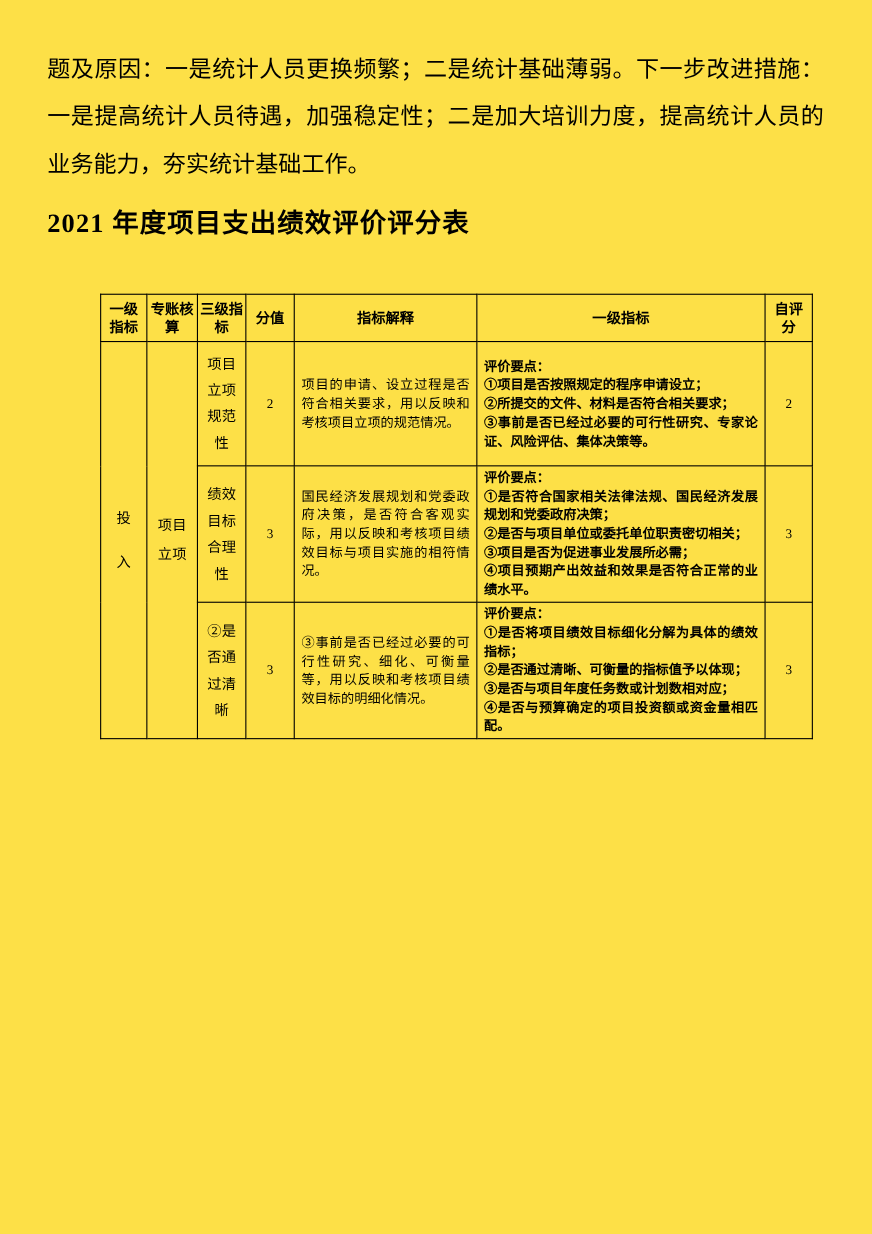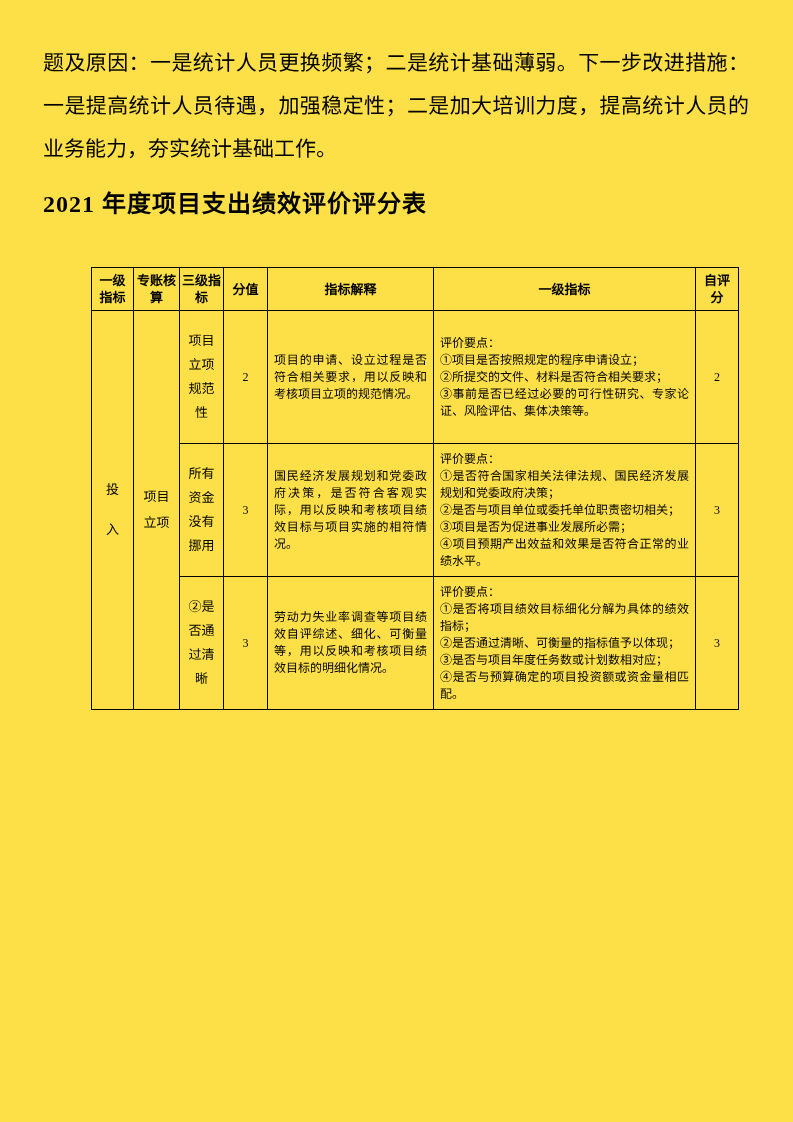--- a/index.html
+++ b/index.html
@@ -57,33 +57,33 @@
     line-height: 17px;
     text-align: center;
     padding: 4px 2px;
   }
   .row-head { height: 40px; }
   .row-1 { height: 84px; }
   .row-2 { height: 107px; }
   .row-3 { height: 112px; }
   .cell-center { text-align: center; }
   .cell-justify { text-align: justify; margin-left: 44px; }
-  .cell-desc { text-align: justify; white-space: pre-line; vertical-align: middle; }
+  .cell-desc { text-align: justify; white-space: pre-line; vertical-align: middle; font-weight: bold; }
   .stack-1 {
     width: 1em; margin: 0 auto;
     word-break: break-all; line-height: 40px;
     text-align: center; font-size: 13px;
   }
   .stack-2 {
     width: 2em; margin: 0 auto;
     word-break: break-all; line-height: 26px;
     text-align: center; font-size: 13px;
   }
   .stack-3 {
-    width: 2em; margin: 16px auto;
+    width: 2em; margin: 6px auto;
     word-break: break-all; line-height: 24px;
     text-align: center; font-size: 13px;
   }
   .cell-expl { line-height: 19px; }
 </style>
 </head>
 <body>
 
 <div class="page">
 
@@ -128,37 +128,37 @@
         <td class="cell-center">2</td>
         <td class="cell-justify cell-expl">项目的申请、设立过程是否符合相关要求，用以反映和考核项目立项的规范情况。</td>
         <td class="cell-desc">评价要点：
 ①项目是否按照规定的程序申请设立；
 ②所提交的文件、材料是否符合相关要求；
 ③事前是否已经过必要的可行性研究、专家论证、风险评估、集体决策等。</td>
         <td class="cell-center">2</td>
       </tr>
       <tr class="row-2">
         <td>
-          <div class="stack-3">所有资金没有挪用</div>
+          <div class="stack-3">绩效目标合理性</div>
         </td>
         <td class="cell-center">3</td>
         <td class="cell-justify cell-expl">国民经济发展规划和党委政府决策，是否符合客观实际，用以反映和考核项目绩效目标与项目实施的相符情况。</td>
         <td class="cell-desc">评价要点：
 ①是否符合国家相关法律法规、国民经济发展规划和党委政府决策；
 ②是否与项目单位或委托单位职责密切相关；
 ③项目是否为促进事业发展所必需；
 ④项目预期产出效益和效果是否符合正常的业绩水平。</td>
         <td class="cell-center">3</td>
       </tr>
       <tr class="row-3">
         <td>
           <div class="stack-3">②是否通过清晰</div>
         </td>
         <td class="cell-center">3</td>
-        <td class="cell-justify cell-expl">劳动力失业率调查等项目绩效自评综述、细化、可衡量等，用以反映和考核项目绩效目标的明细化情况。</td>
+        <td class="cell-justify cell-expl">③事前是否已经过必要的可行性研究、细化、可衡量等，用以反映和考核项目绩效目标的明细化情况。</td>
         <td class="cell-desc">评价要点：
 ①是否将项目绩效目标细化分解为具体的绩效指标；
 ②是否通过清晰、可衡量的指标值予以体现；
 ③是否与项目年度任务数或计划数相对应；
 ④是否与预算确定的项目投资额或资金量相匹配。</td>
         <td class="cell-center">3</td>
       </tr>
     </tbody>
   </table>
 

